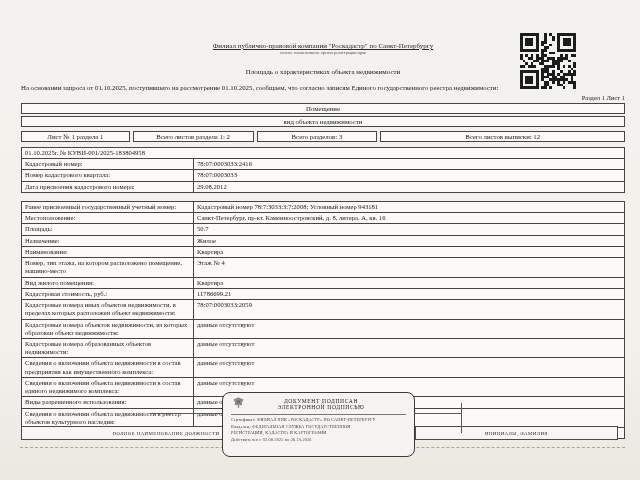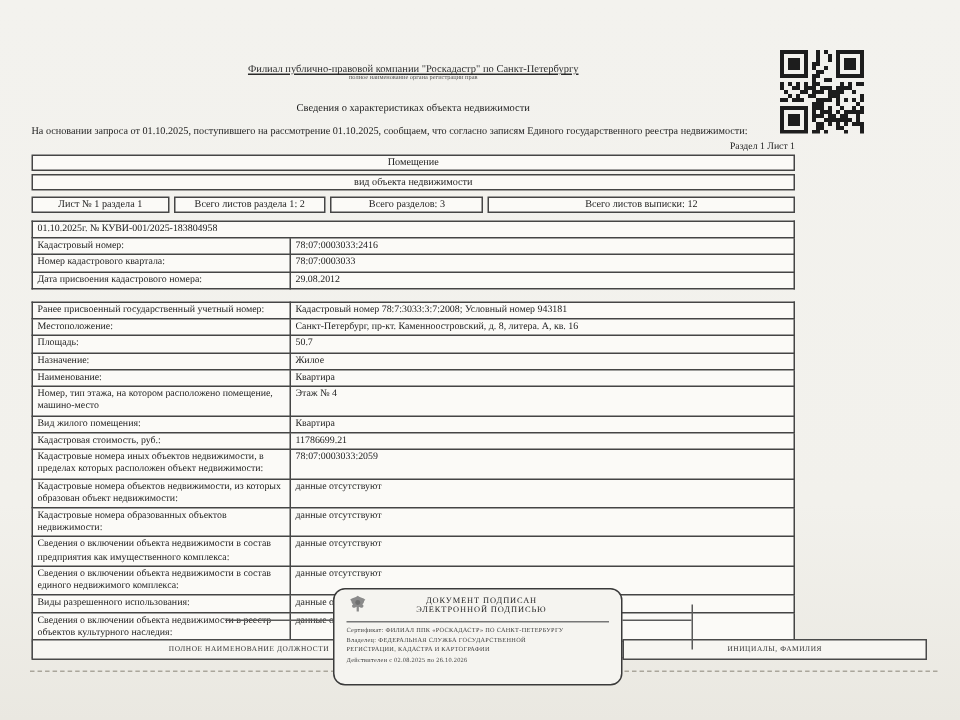--- a/index.html
+++ b/index.html
@@ -6,21 +6,21 @@
   html,body { width:640px; height:480px; }
   body{
     font-family:"Liberation Serif","DejaVu Serif",serif;
     color:#1c1c1c;
     background:#efeee9;
   }
   .page{
     position:relative; width:640px; height:480px; overflow:hidden;
     background:linear-gradient(180deg,#f3f2ee 0%,#f2f1ec 70%,#eae8e1 100%);
   }
-  .content{ position:absolute; left:21px; top:0; width:509px; }
+  .content{ position:absolute; left:21px; top:0; width:604px; }
 
   
   .h-org{ margin-top:42px; text-align:center; font-size:7px; text-decoration:underline; color:#2a2a2a;}
   .h-caption{ text-align:center; font-size:5px; color:#555; margin-top:0px; transform:scale(.85); }
   .h-title{ text-align:center; font-size:7px; margin-top:4px; }
   .h-section{ text-align:center; font-size:7px; margin-top:13px; }
   .h-basis{ font-size:6.8px; margin-top:8px; }
   .h-sheet{ font-size:6.5px; text-align:right; margin-top:3px; margin-bottom:2px; }
 
   
@@ -214,21 +214,21 @@
           <rect x="11" y="20" width="1" height="1"></rect>
           <rect x="16" y="20" width="1" height="1"></rect>
           <rect x="20" y="20" width="1" height="1"></rect>
         </g>
     </svg>
   </div>
 
   <div class="content">
     <div class="h-org">Филиал публично-правовой компании "Роскадастр" по Санкт-Петербургу</div>
     <div class="h-caption">полное наименование органа регистрации прав</div>
-    <div class="h-section">Сведения о характеристиках объекта недвижимости</div>
+    <div class="h-section">Площадь о характеристиках объекта недвижимости</div>
     <div class="h-basis">На  основании запроса от 01.10.2025, поступившего на рассмотрение 01.10.2025, сообщаем, что согласно записям Единого государственного реестра недвижимости:</div>
     <div class="h-sheet">Раздел 1 Лист 1</div>
 
     <div class="box">Помещение</div>
     <div class="box">вид объекта недвижимости</div>
 
     <div class="cells">
       <div class="box c1">Лист № 1 раздела 1</div>
       <div class="box c2">Всего листов раздела 1: 2</div>
       <div class="box c3">Всего разделов: 3</div>

